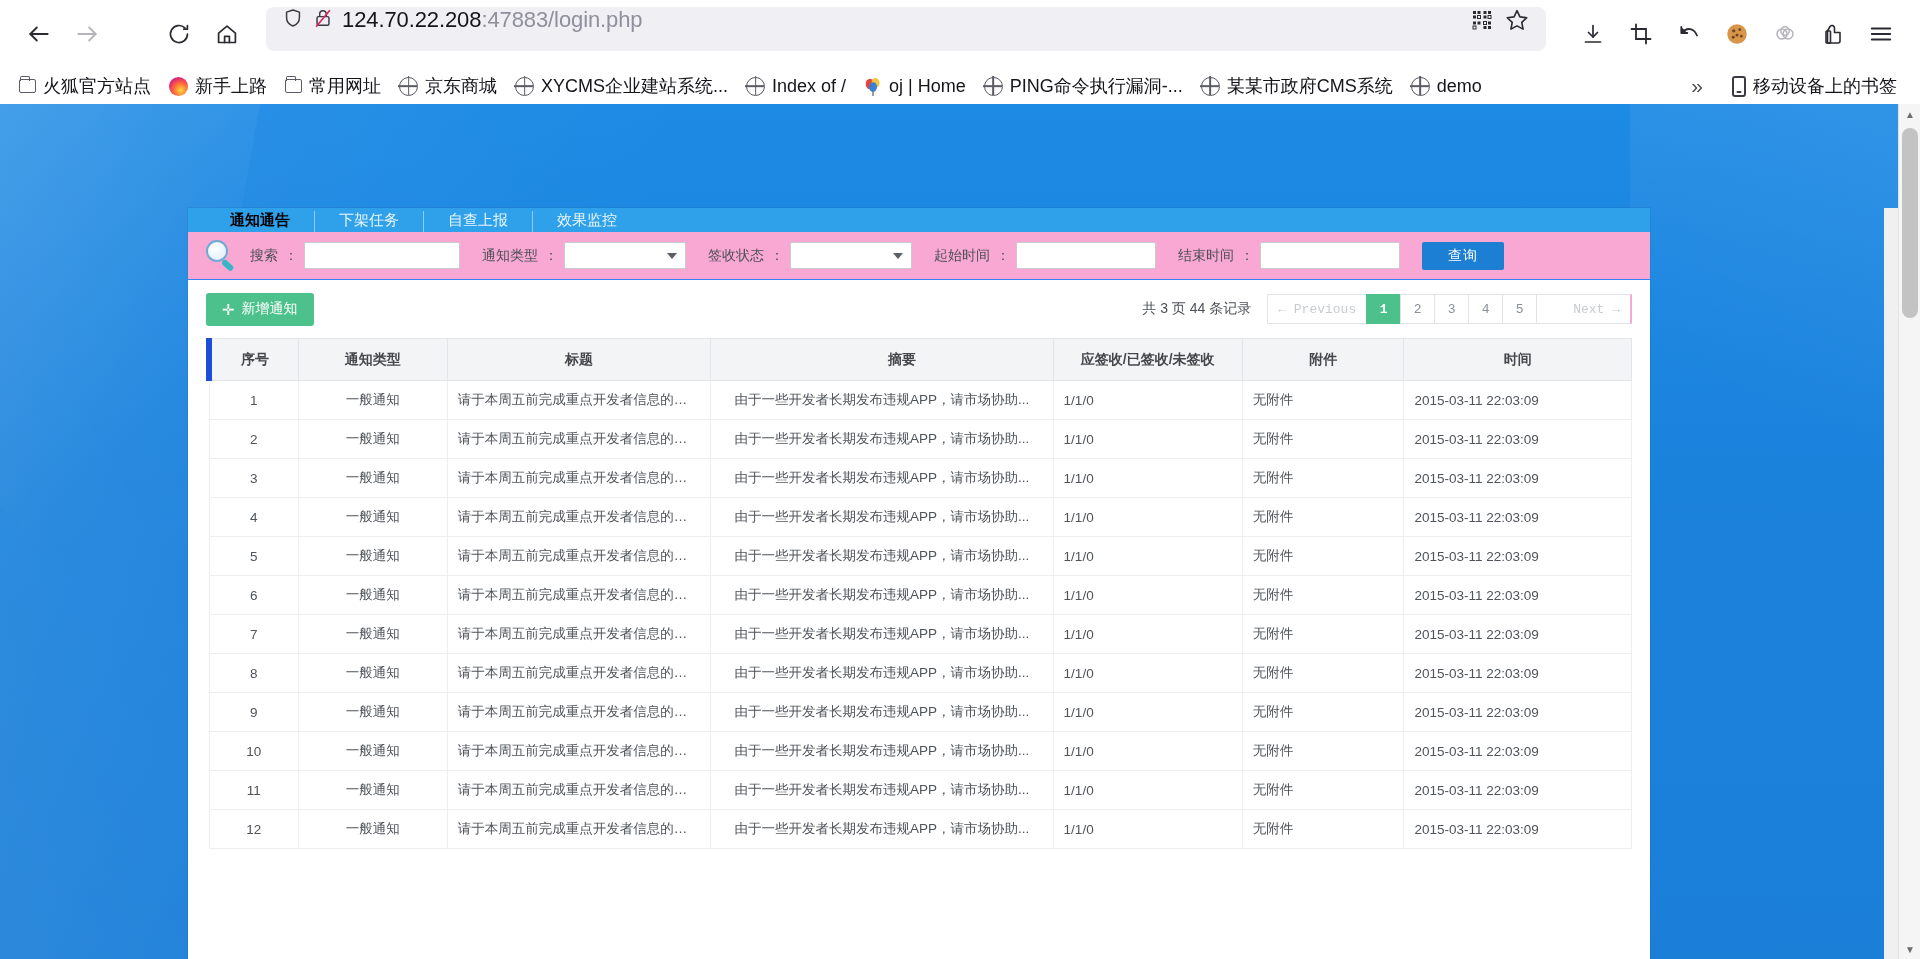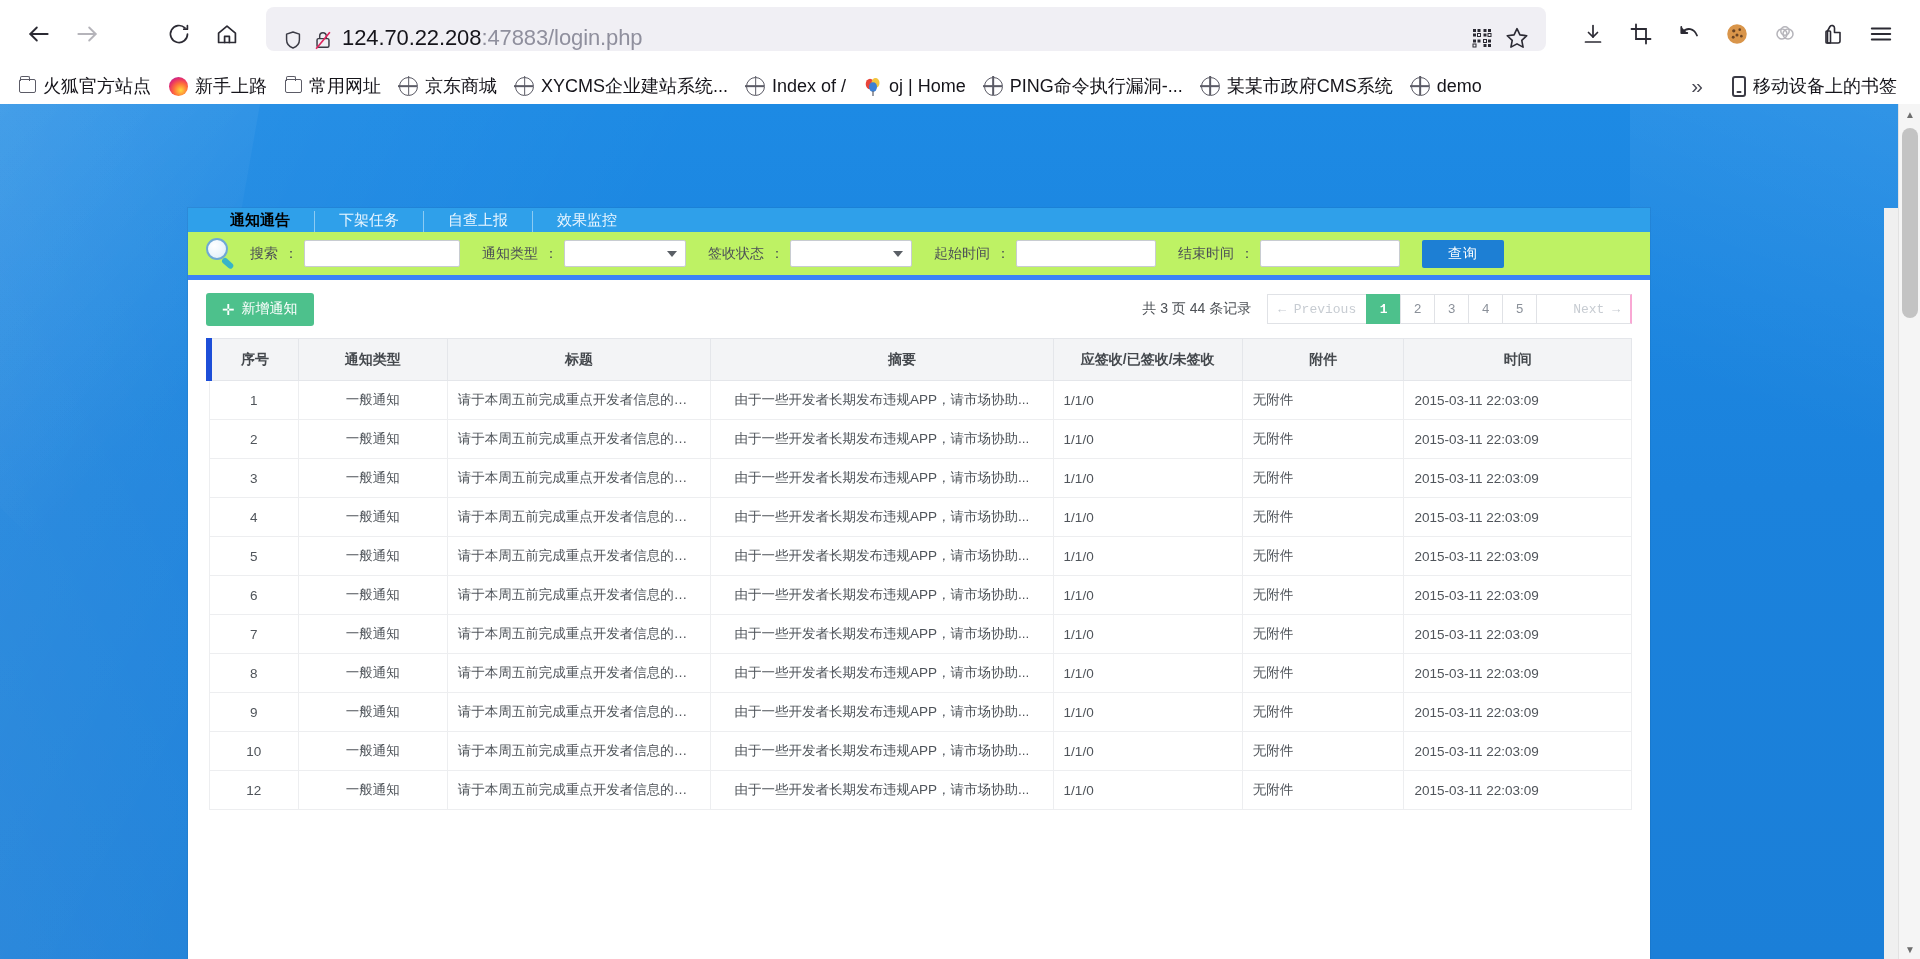--- a/index.html
+++ b/index.html
@@ -33,21 +33,21 @@
   .nav-btn.dim { color: #b5b4ba; }
   .nav-btn svg { display: block; }
 
   .urlbar {
     flex: 1 1 auto;
     height: 44px;
     margin: 0 12px 10px 14px;
     background: #f0eff4;
     border-radius: 8px;
     display: flex;
-    align-items: flex-end;
+    align-items: flex-start;
     padding: 0 10px;
     gap: 8px;
     min-width: 0;
   }
   .urlbar-icons { display: flex; align-items: center; gap: 8px; padding-left: 6px; }
   .url-text {
     flex: 1 1 auto;
     font-size: 22px;
     color: #15141a;
     white-space: nowrap;
@@ -143,22 +143,22 @@
     padding: 0 24px 3px 24px;
     border-right: 1px solid rgba(255,255,255,0.45);
     line-height: 18px;
     white-space: nowrap;
   }
   .app-tab.active { color: #000000; font-weight: 700; }
   .app-tab:last-child { border-right: none; }
 
   .search-strip {
     height: 48px;
-    background: #bef264;
-    border-bottom: 5px solid #3b82f6;
+    background: #f9a8d4;
+    border-bottom: 1px solid #3b82f6;
     display: flex;
     align-items: center;
     padding: 0 16px;
     gap: 0;
   }
   .mag {
     width: 34px; height: 34px;
     margin-right: 12px;
     position: relative;
     flex: 0 0 auto;
@@ -676,20 +676,29 @@
             <tr>
               <td class="col-idx c-center">10</td>
               <td class="col-type c-center">一般通知</td>
               <td class="col-title c-center">请于本周五前完成重点开发者信息的完善</td>
               <td class="col-sum c-center">由于一些开发者长期发布违规APP，请市场协助...</td>
               <td class="col-sign c-left">1/1/0</td>
               <td class="col-att c-left">无附件</td>
               <td class="col-time c-left">2015-03-11 22:03:09</td>
             </tr>
             <tr>
+              <td class="col-idx c-center">11</td>
+              <td class="col-type c-center">一般通知</td>
+              <td class="col-title c-center">请于本周五前完成重点开发者信息的完善</td>
+              <td class="col-sum c-center">由于一些开发者长期发布违规APP，请市场协助...</td>
+              <td class="col-sign c-left">1/1/0</td>
+              <td class="col-att c-left">无附件</td>
+              <td class="col-time c-left">2015-03-11 22:03:09</td>
+            </tr>
+            <tr>
               <td class="col-idx c-center">12</td>
               <td class="col-type c-center">一般通知</td>
               <td class="col-title c-center">请于本周五前完成重点开发者信息的完善</td>
               <td class="col-sum c-center">由于一些开发者长期发布违规APP，请市场协助...</td>
               <td class="col-sign c-left">1/1/0</td>
               <td class="col-att c-left">无附件</td>
               <td class="col-time c-left">2015-03-11 22:03:09</td>
             </tr>
           </tbody>
       </table>

